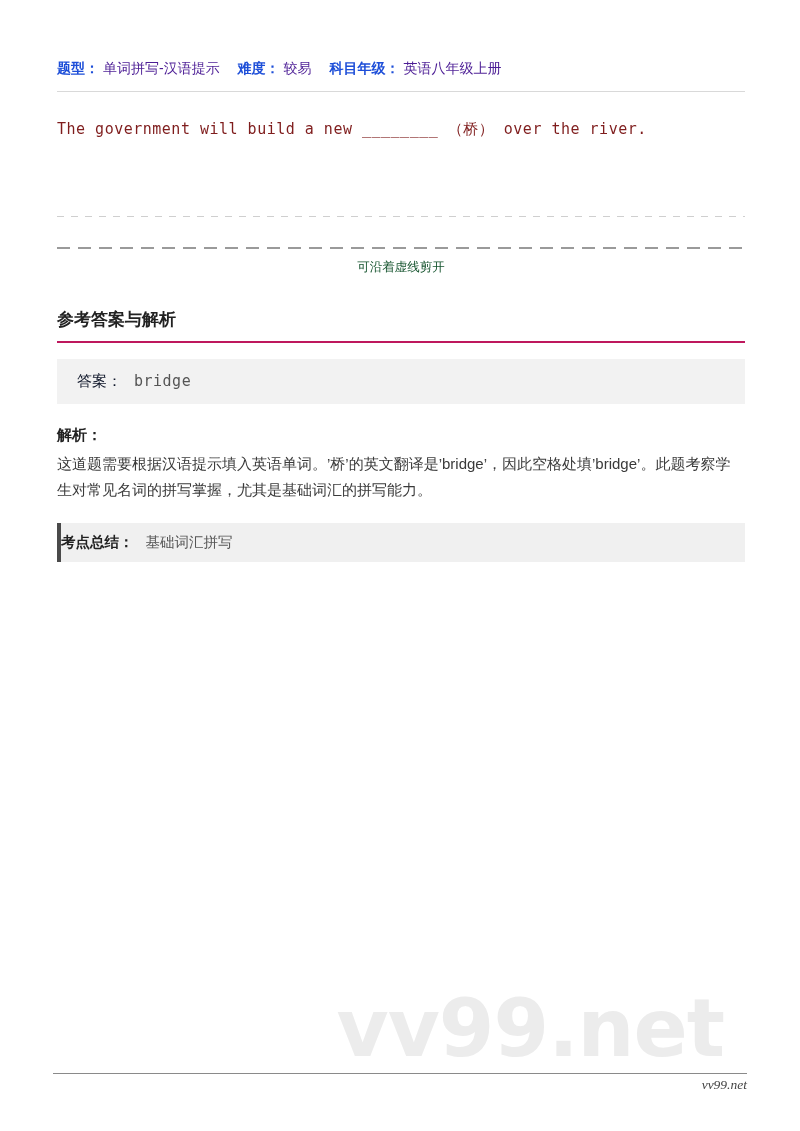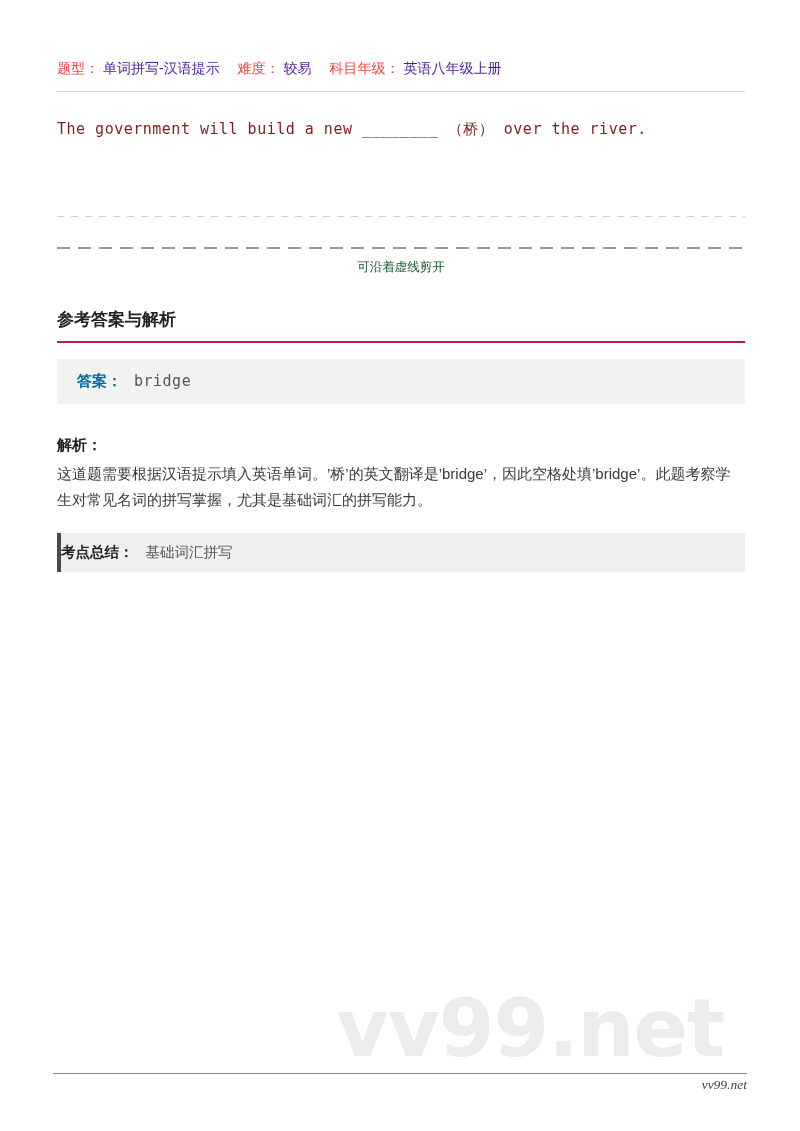--- a/index.html
+++ b/index.html
@@ -12,21 +12,21 @@
     overflow: hidden;
   }
   .page {
     position: relative;
     padding: 58px 55px 0 57px;
     z-index: 2;
   }
   
   .meta { font-size: 14px; line-height: 20px; white-space: nowrap; }
   .meta .pair { margin-right: 14px; }
-  .meta .lbl { font-weight: 400; color: #ef4444; }
+  .meta .lbl { font-weight: 700; color: #1d4ed8; }
   .meta .val { color: #4c1d95; margin-left: 4px; }
   .top-rule {
     border: none; border-top: 1px solid #d9d9d9;
     margin-top: 13px;
   }
   
   .question {
     margin-top: 26px;
     font-family: "DejaVu Sans Mono", "Liberation Mono", monospace;
     font-size: 15px; line-height: 22px; color: #7f1d1d;
@@ -52,26 +52,26 @@
     font-size: 17px; font-weight: 700; color: #222;
     padding-bottom: 10px;
     border-bottom: 2px solid #be185d;
   }
   .answer-box {
     margin-top: 16px;
     background: #f2f2f2;
     padding: 13px 20px;
     font-size: 15px;
   }
-  .answer-box .lbl { font-weight: 700; color: #0369a1; }
+  .answer-box .lbl { font-weight: 400; color: #0f172a; }
   .answer-box .val {
     font-family: "DejaVu Sans Mono", "Liberation Mono", monospace;
     color: #555; margin-left: 12px; letter-spacing: 0.5px;
   }
-  .analysis { margin-top: 32px; }
+  .analysis { margin-top: 22px; }
   .analysis .lbl { font-weight: 700; font-size: 15px; color: #222; display: block; }
   .analysis .txt {
     margin-top: 6px;
     font-size: 15px; line-height: 26px; color: #3a3a3a;
   }
   .summary-box {
     margin-top: 20px;
     background: #f0f0f0;
     border-left: 4px solid #4a4a4a;
     padding: 10px 0;

